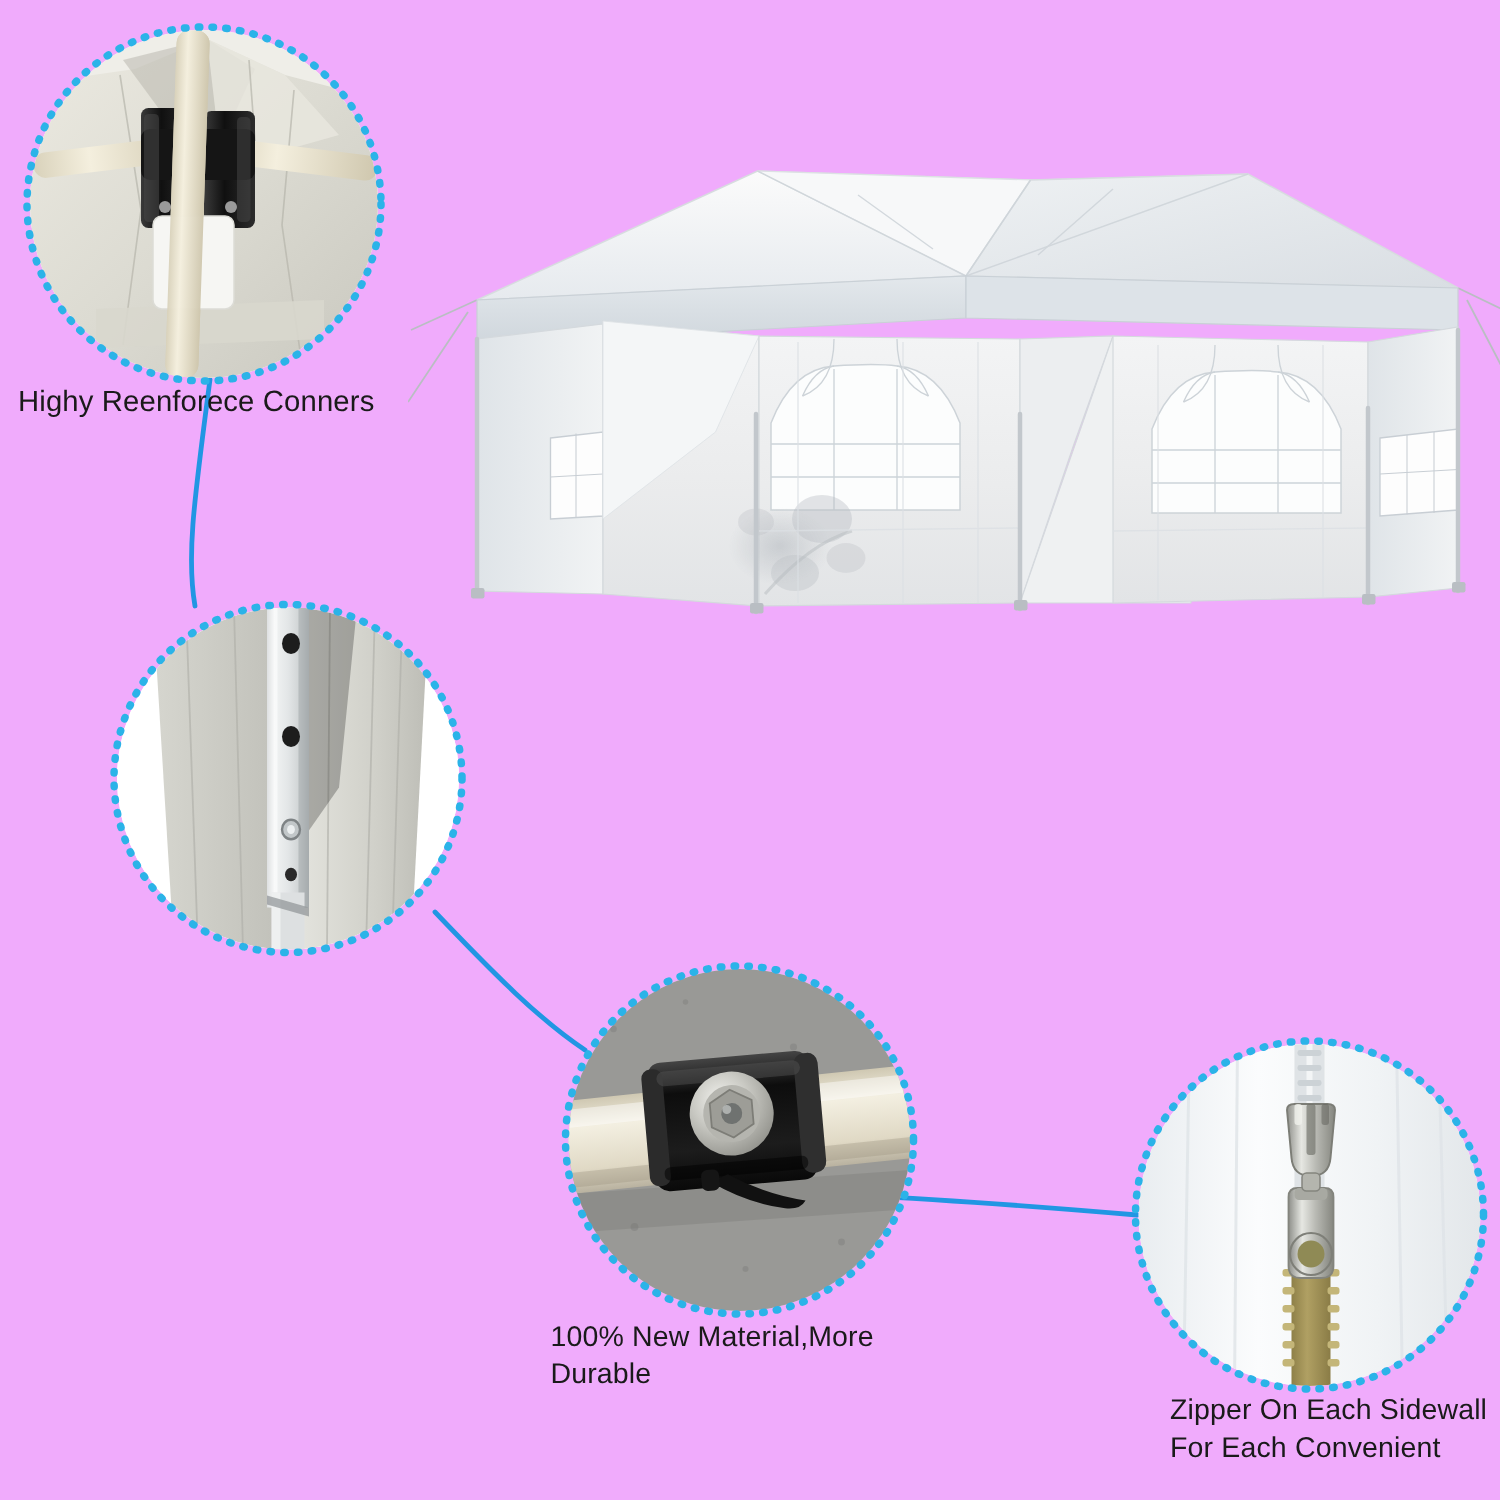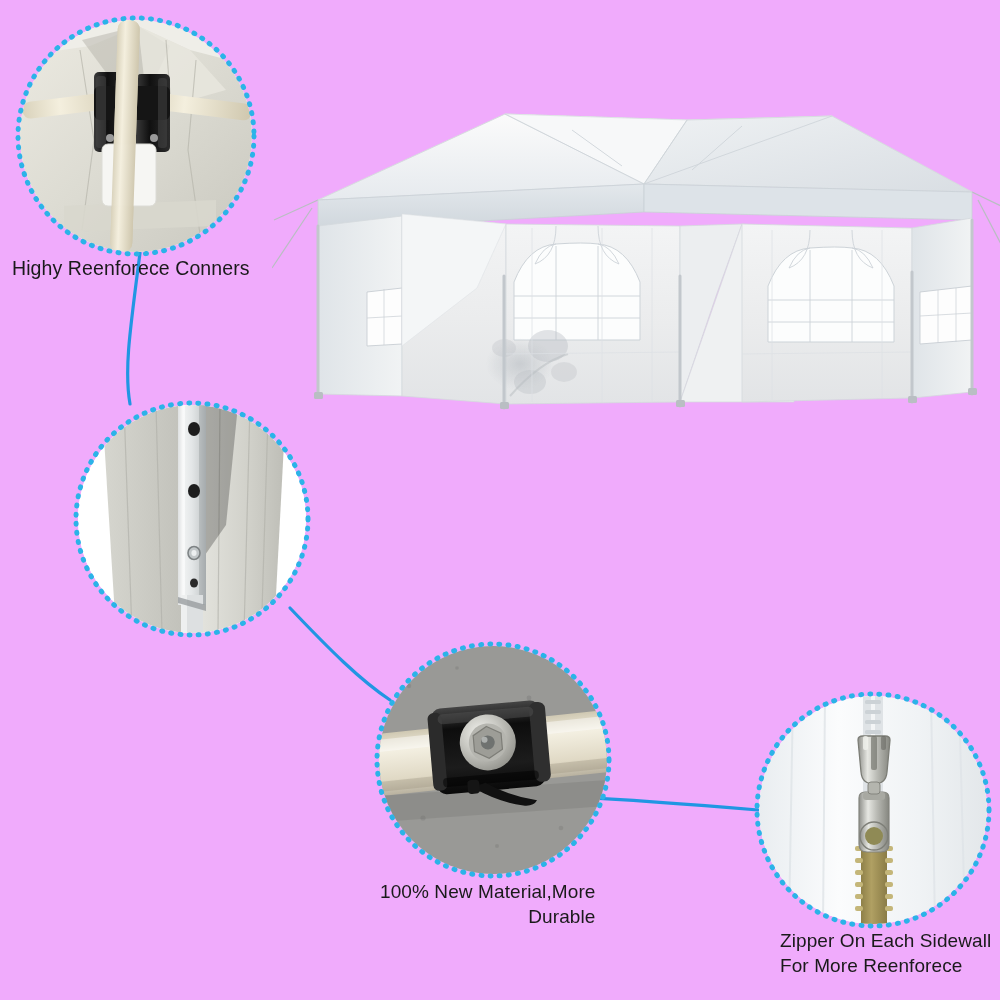--- a/index.html
+++ b/index.html
@@ -56,21 +56,21 @@
     position: absolute;
     z-index: 8;
     color: #1a1a1a;
     font-size: 19px;
     line-height: 25px;
     white-space: pre-line;
     letter-spacing: .1px;
   }
   .caption.c1 { left: 12px;  top: 256px; font-size: 19.5px; }
   .caption.c2 { left: 75px;  top: 645px; }
-  .caption.c3 { left: 380px; top: 879px; text-align: right; }
+  .caption.c3 { left: 367px; top: 879px; }
   .caption.c4 { left: 780px; top: 928px; }
 
   
   #hero {
     position: absolute;
     left: 272px;
     top: 96px;
     width: 730px;
     height: 340px;
     z-index: 2;
@@ -514,15 +514,15 @@
     </div>
     <svg class="ring" viewBox="0 0 240 240">
       <circle cx="120" cy="120" r="116" fill="none" stroke="#2bb3e8" stroke-width="5" stroke-linecap="round" stroke-dasharray="1 8.2"></circle>
     </svg>
   </div>
 
   <div class="caption c1">Highy  Reenforece Conners</div>
   <div class="caption c3">100% New  Material,More
 Durable</div>
   <div class="caption c4">Zipper On Each Sidewall
-For More Reenforece</div>
+For Each Convenient</div>
 
 </div>
 
 </body></html>

